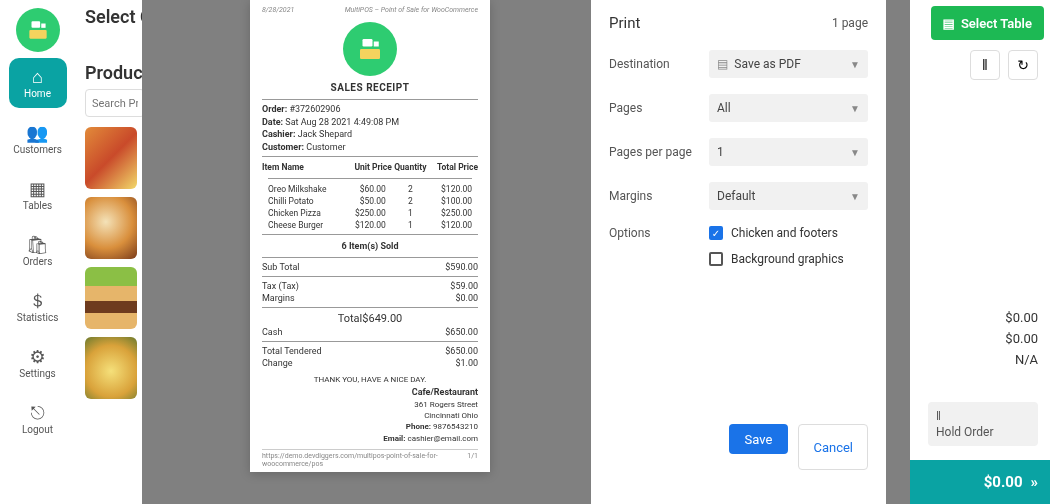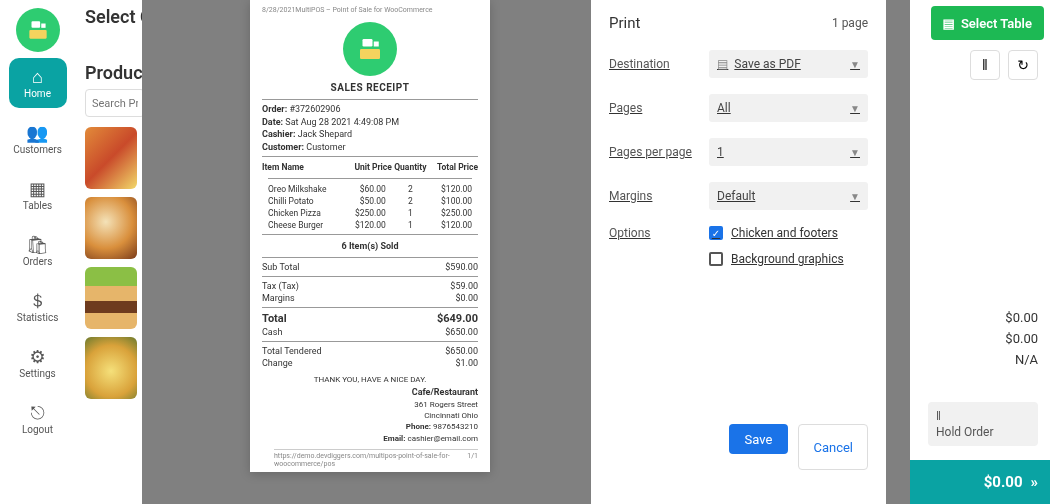--- a/index.html
+++ b/index.html
@@ -39,44 +39,44 @@
 .select-table-btn { position: absolute; top: 6px; right: 6px; height: 34px; padding: 0 12px; background: #1db954; color: #fff; border: none; border-radius: 4px; font-weight: 600; font-size: 13px; display: flex; align-items: center; gap: 6px; cursor: pointer; }
 .top-icons { position: absolute; top: 50px; right: 12px; display: flex; gap: 8px; }
 .top-icons button { width: 30px; height: 30px; border: 1px solid #ddd; background: #fff; border-radius: 4px; font-size: 14px; cursor: pointer; display: flex; align-items: center; justify-content: center; }
 .totals { position: absolute; right: 12px; top: 310px; text-align: right; font-size: 13px; color: #333; display: flex; flex-direction: column; gap: 6px; }
 .hold-btn { position: absolute; right: 12px; bottom: 58px; width: 110px; height: 44px; background: #f1f1f1; border: none; border-radius: 4px; text-align: left; padding: 4px 8px; font-size: 12px; cursor: pointer; color: #555; display: flex; flex-direction: column; justify-content: center; gap: 2px; }
 .pay-bar { position: absolute; right: 0; bottom: 0; height: 44px; width: 140px; background: #0aa3a3; color: #fff; display: flex; align-items: center; justify-content: flex-end; padding: 0 12px; gap: 8px; font-weight: 700; font-size: 15px; cursor: pointer; }
 
 .dim { position: absolute; left: 142px; top: 0; width: 768px; height: 504px; background: #808080; }
 
 .receipt { position: absolute; left: 250px; top: 0; width: 240px; height: 472px; background: #fff; box-shadow: 0 2px 10px rgba(0,0,0,.2); font-size: 9px; color: #333; padding: 6px 12px; overflow: hidden; }
-.receipt .r-top { display: flex; font-size: 7px; color: #888; }
+.receipt .r-top { display: flex; justify-content: space-between; font-size: 7px; color: #888; font-style: italic; }
 .receipt .r-logo { width: 54px; height: 54px; border-radius: 50%; background: #2ecc71; margin: 8px auto 4px; display: flex; align-items: center; justify-content: center; }
 .receipt .r-title { text-align: center; font-weight: 700; font-size: 10px; letter-spacing: .5px; margin: 6px 0; }
 .receipt hr { border: none; border-top: 1px solid #999; margin: 3px 0; }
 .receipt .meta div { line-height: 1.4; }
 .receipt .meta b { font-weight: 700; }
 .receipt table { width: 100%; border-collapse: collapse; font-size: 8.5px; }
 .receipt th { text-align: left; font-weight: 700; padding: 2px 0; }
 .receipt th.r, .receipt td.r { text-align: right; }
 .receipt th.c, .receipt td.c { text-align: center; }
 .receipt td { padding: 1px 6px; }
 .receipt .items-sold { text-align: center; font-weight: 700; padding: 3px 0; }
 .receipt .row { display: flex; justify-content: space-between; padding: 1px 0; }
-.receipt .row.bold { font-weight: 700; font-size: 11px; }
+.receipt .row.bold { font-weight: 400; font-size: 11px; justify-content: center; }
 .receipt .thanks { text-align: center; margin-top: 6px; font-size: 8px; }
 .receipt .store { text-align: right; font-size: 8px; line-height: 1.4; margin-top: 2px; }
 .receipt .store .name { font-weight: 700; font-size: 9px; }
-.receipt .r-foot { position: absolute; bottom: 4px; left: 24px; right: 12px; display: flex; justify-content: space-between; font-size: 7px; color: #888; border-top: 1px solid #ccc; padding-top: 2px; }
+.receipt .r-foot { position: absolute; bottom: 4px; left: 12px; right: 12px; display: flex; justify-content: space-between; font-size: 7px; color: #888; border-top: 1px solid #ccc; padding-top: 2px; }
 
 .print-panel { position: absolute; left: 591px; top: 0; width: 295px; height: 504px; background: #fff; padding: 14px 18px; font-size: 13px; color: #333; }
 .print-header { display: flex; justify-content: space-between; align-items: center; margin-bottom: 18px; }
 .print-header .ph-title { font-size: 15px; }
 .print-header .ph-pages { font-size: 12px; color: #555; }
-.print-row { display: flex; align-items: center; margin-bottom: 16px; text-decoration: underline; }
+.print-row { display: flex; align-items: center; margin-bottom: 16px; }
 .print-row .pr-label { width: 100px; font-size: 12px; color: #555; }
 .print-row .pr-control { flex: 1; }
 .pr-select { width: 100%; height: 28px; background: #f1f1f1; border: none; border-radius: 3px; padding: 0 8px; font-size: 12px; color: #444; display: flex; align-items: center; justify-content: space-between; cursor: pointer; }
 .pr-select .chev { color: #888; font-size: 10px; }
 .pr-check { display: flex; align-items: center; gap: 8px; font-size: 12px; margin-bottom: 12px; }
 .pr-check .box { width: 14px; height: 14px; border: 2px solid #555; border-radius: 2px; display: flex; align-items: center; justify-content: center; font-size: 10px; color: #fff; }
 .pr-check .box.checked { background: #1a73e8; border-color: #1a73e8; }
 .print-actions { position: absolute; bottom: 34px; right: 18px; display: flex; gap: 10px; }
 .btn-save { background: #1a73e8; color: #fff; border: none; border-radius: 4px; height: 30px; padding: 0 16px; font-size: 13px; cursor: pointer; }
 .btn-cancel { background: #fff; color: #1a73e8; border: 1px solid #ddd; border-radius: 4px; height: 46px; padding: 0 14px; font-size: 13px; cursor: pointer; }

